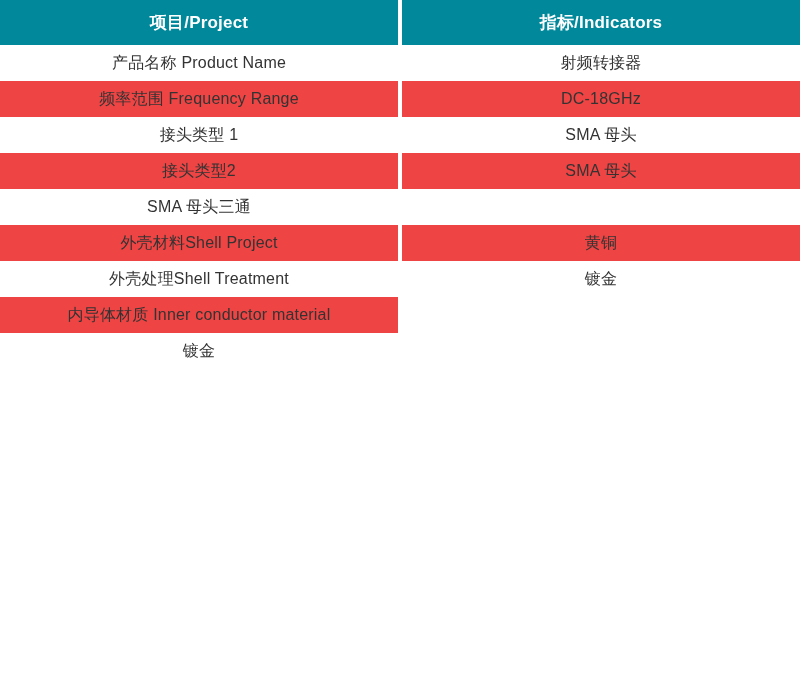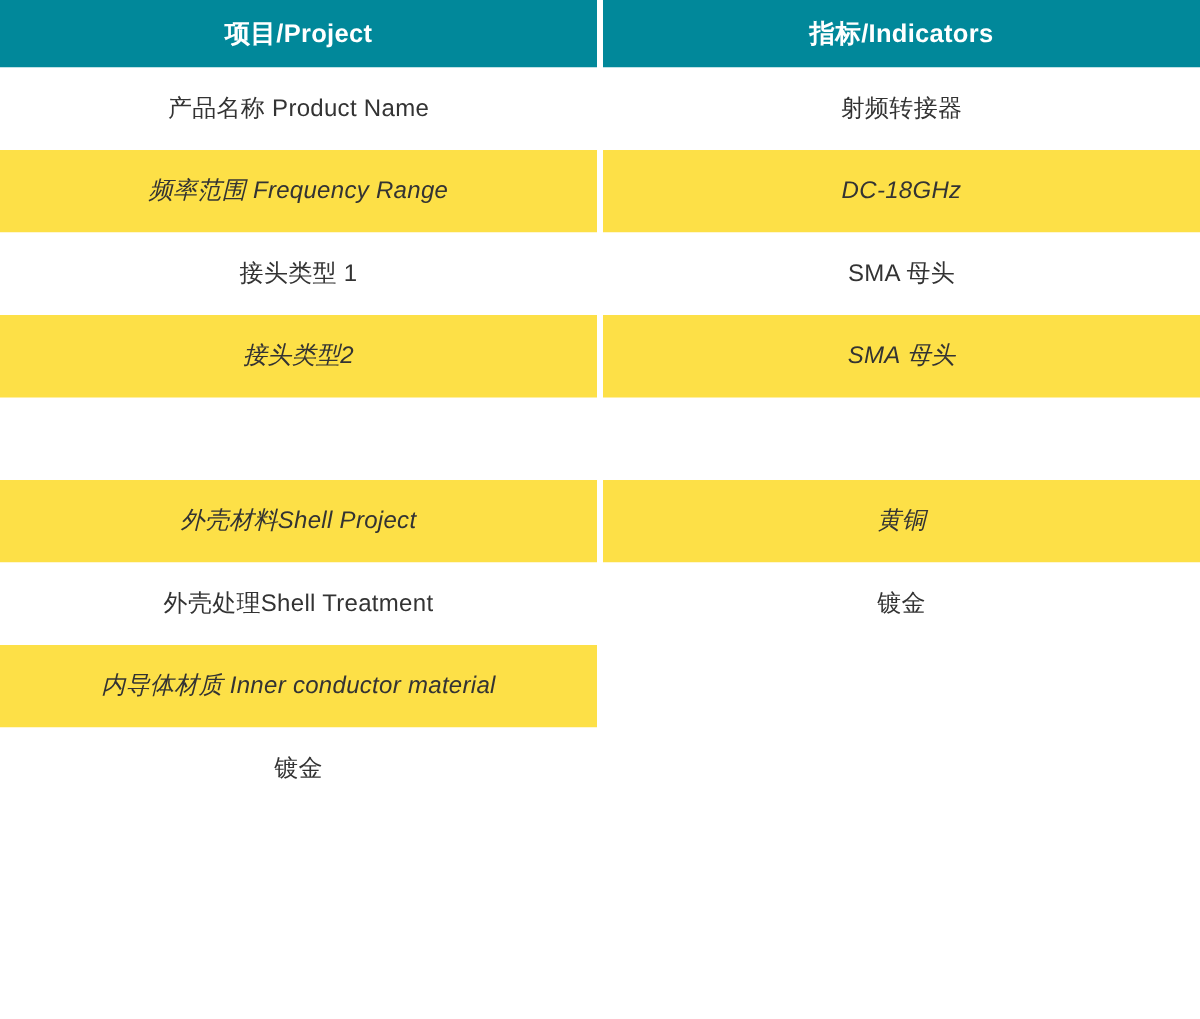--- a/index.html
+++ b/index.html
@@ -11,39 +11,39 @@
   }
   .spec-table {
     width: 800px;
     display: flex;
     flex-direction: column;
   }
   .row {
     display: grid;
     grid-template-columns: 398px 398px;
     column-gap: 4px;
-    height: 55px;
+    height: 36px;
   }
   .cell {
     display: flex;
     align-items: center;
     justify-content: center;
     text-align: center;
     font-size: 16px;
     color: #333333;
     letter-spacing: 0.2px;
   }
   .row.header { height: 45px; }
   .row.header .cell {
     background: #01889A;
     color: #ffffff;
     font-weight: bold;
     font-size: 17px;
   }
-  .row.stripe .cell { background: #fde047; font-style: italic; }
+  .row.stripe .cell { background: #ef4444; }
   .row.plain .cell { background: #ffffff; }
 </style>
 </head>
 <body>
 
 <div class="spec-table">
 
   <div class="row header">
     <div class="cell">项目/Project</div>
     <div class="cell">指标/Indicators</div>
@@ -63,20 +63,21 @@
     <div class="cell">接头类型 1</div>
     <div class="cell">SMA 母头</div>
   </div>
 
   <div class="row stripe">
     <div class="cell">接头类型2</div>
     <div class="cell">SMA 母头</div>
   </div>
 
   <div class="row plain">
+    <div class="cell">SMA  母头三通</div>
   </div>
 
   <div class="row stripe">
     <div class="cell">外壳材料Shell Project</div>
     <div class="cell">黄铜</div>
   </div>
 
   <div class="row plain">
     <div class="cell">外壳处理Shell Treatment</div>
     <div class="cell">镀金</div>

